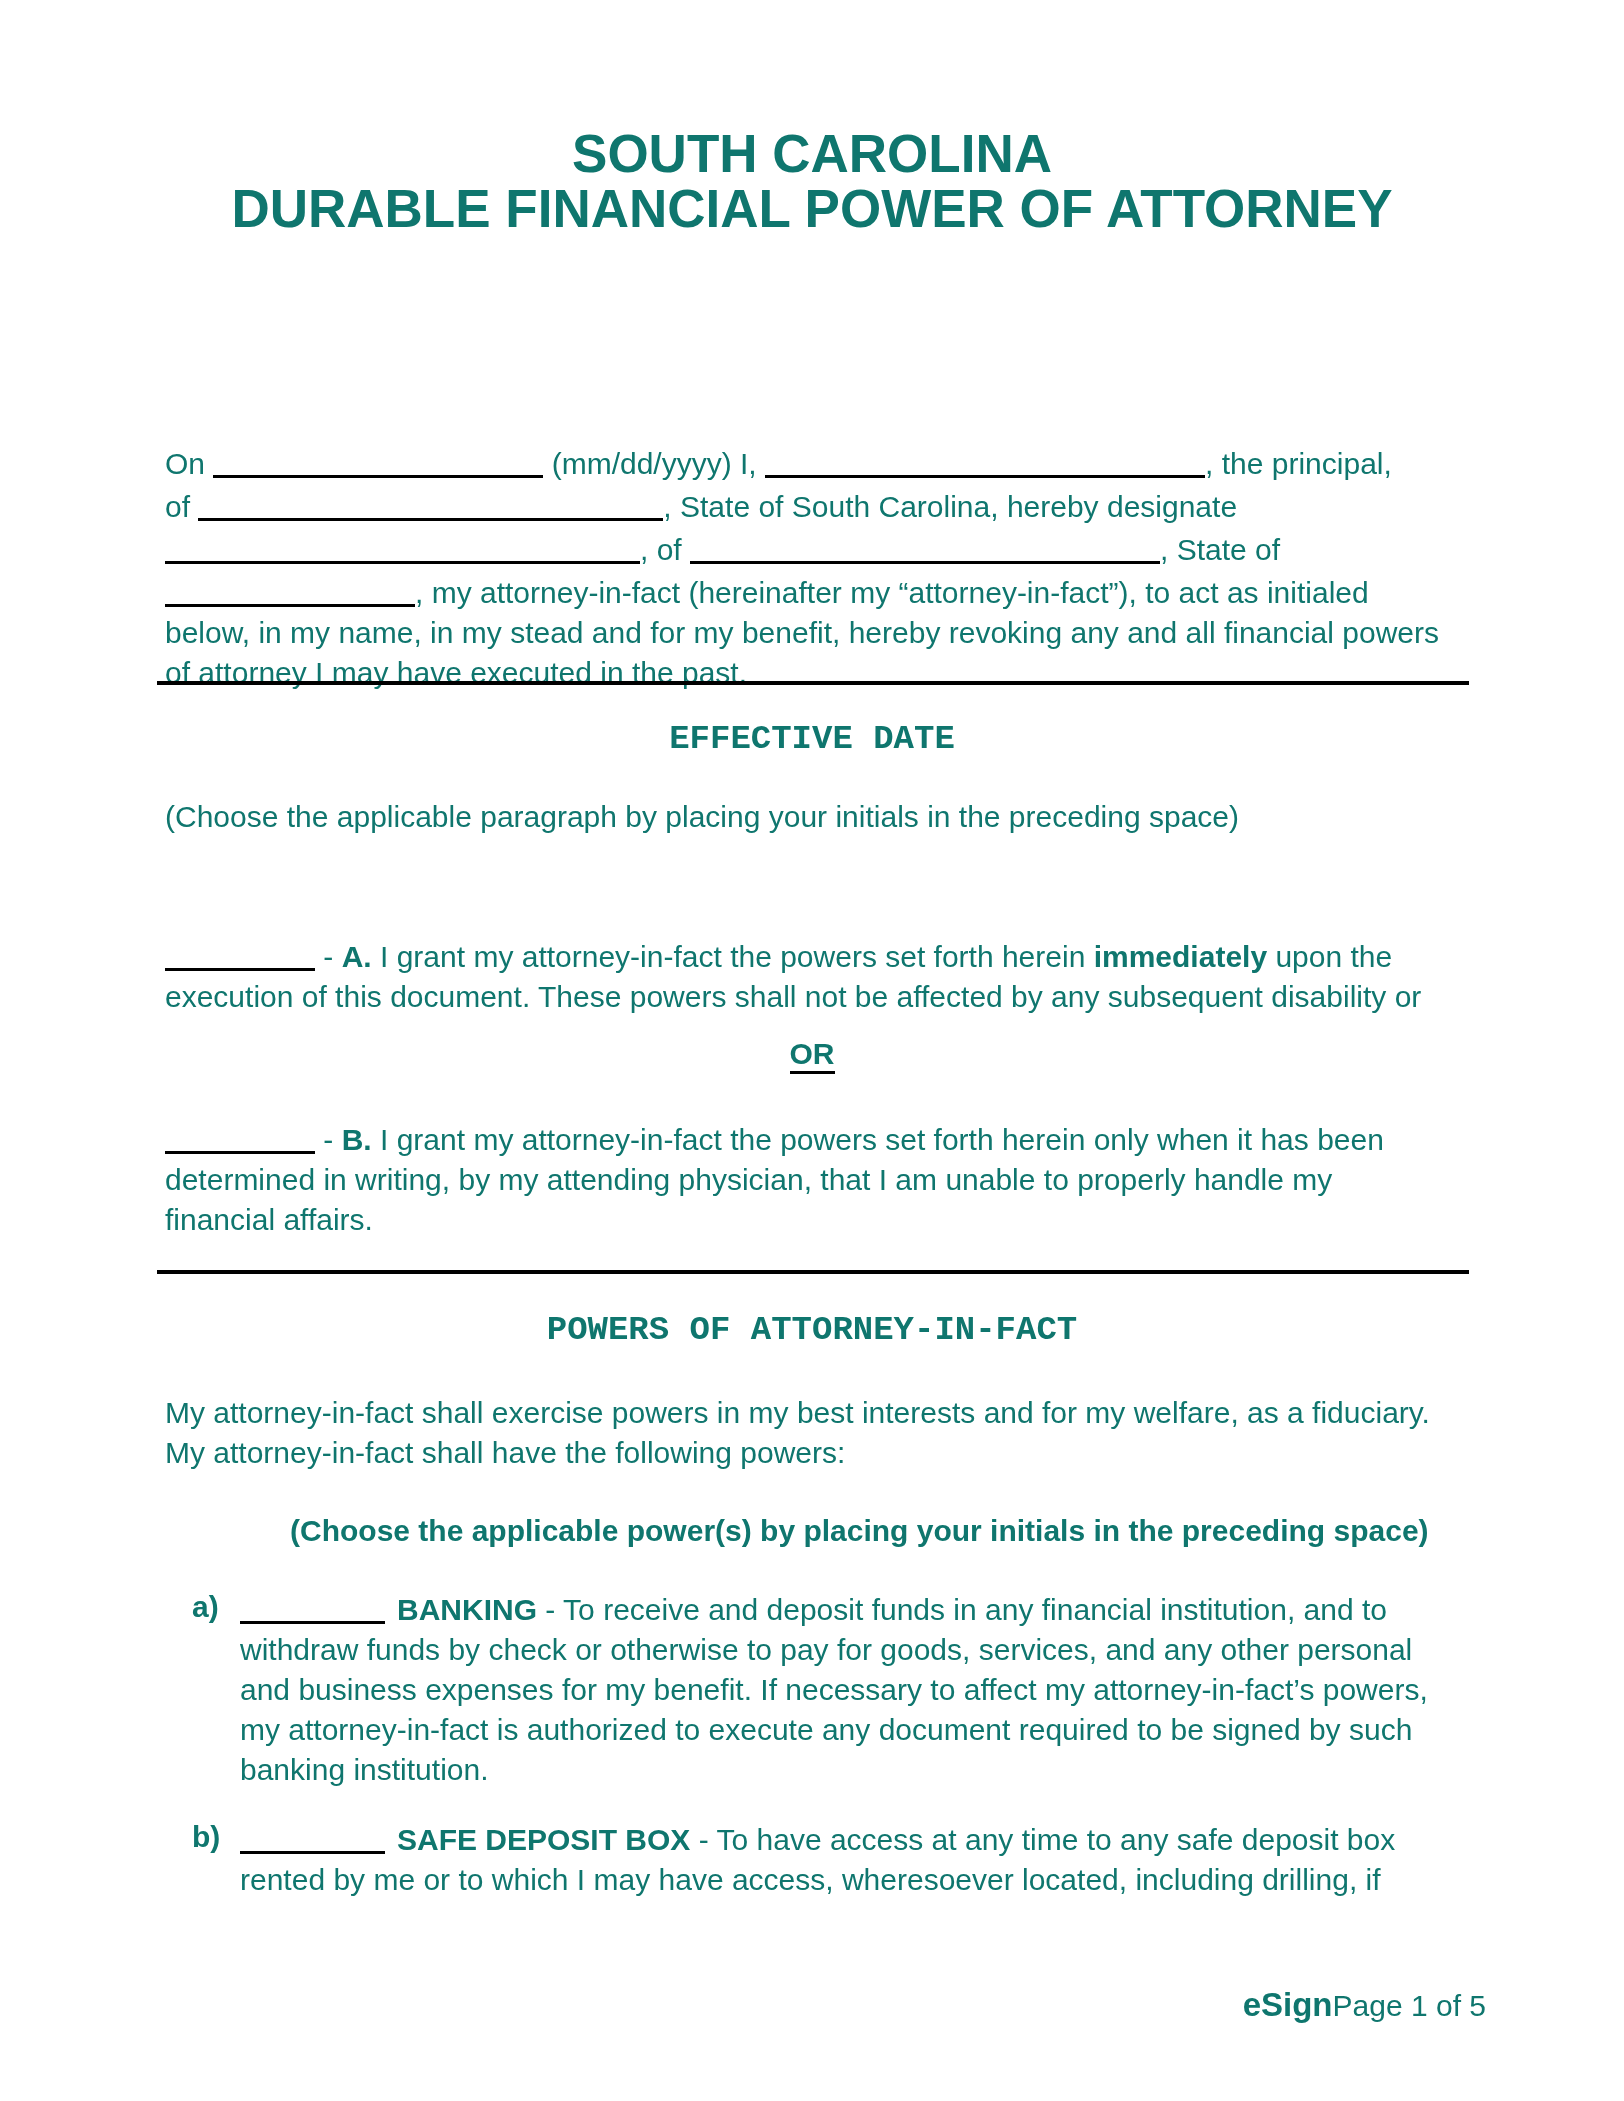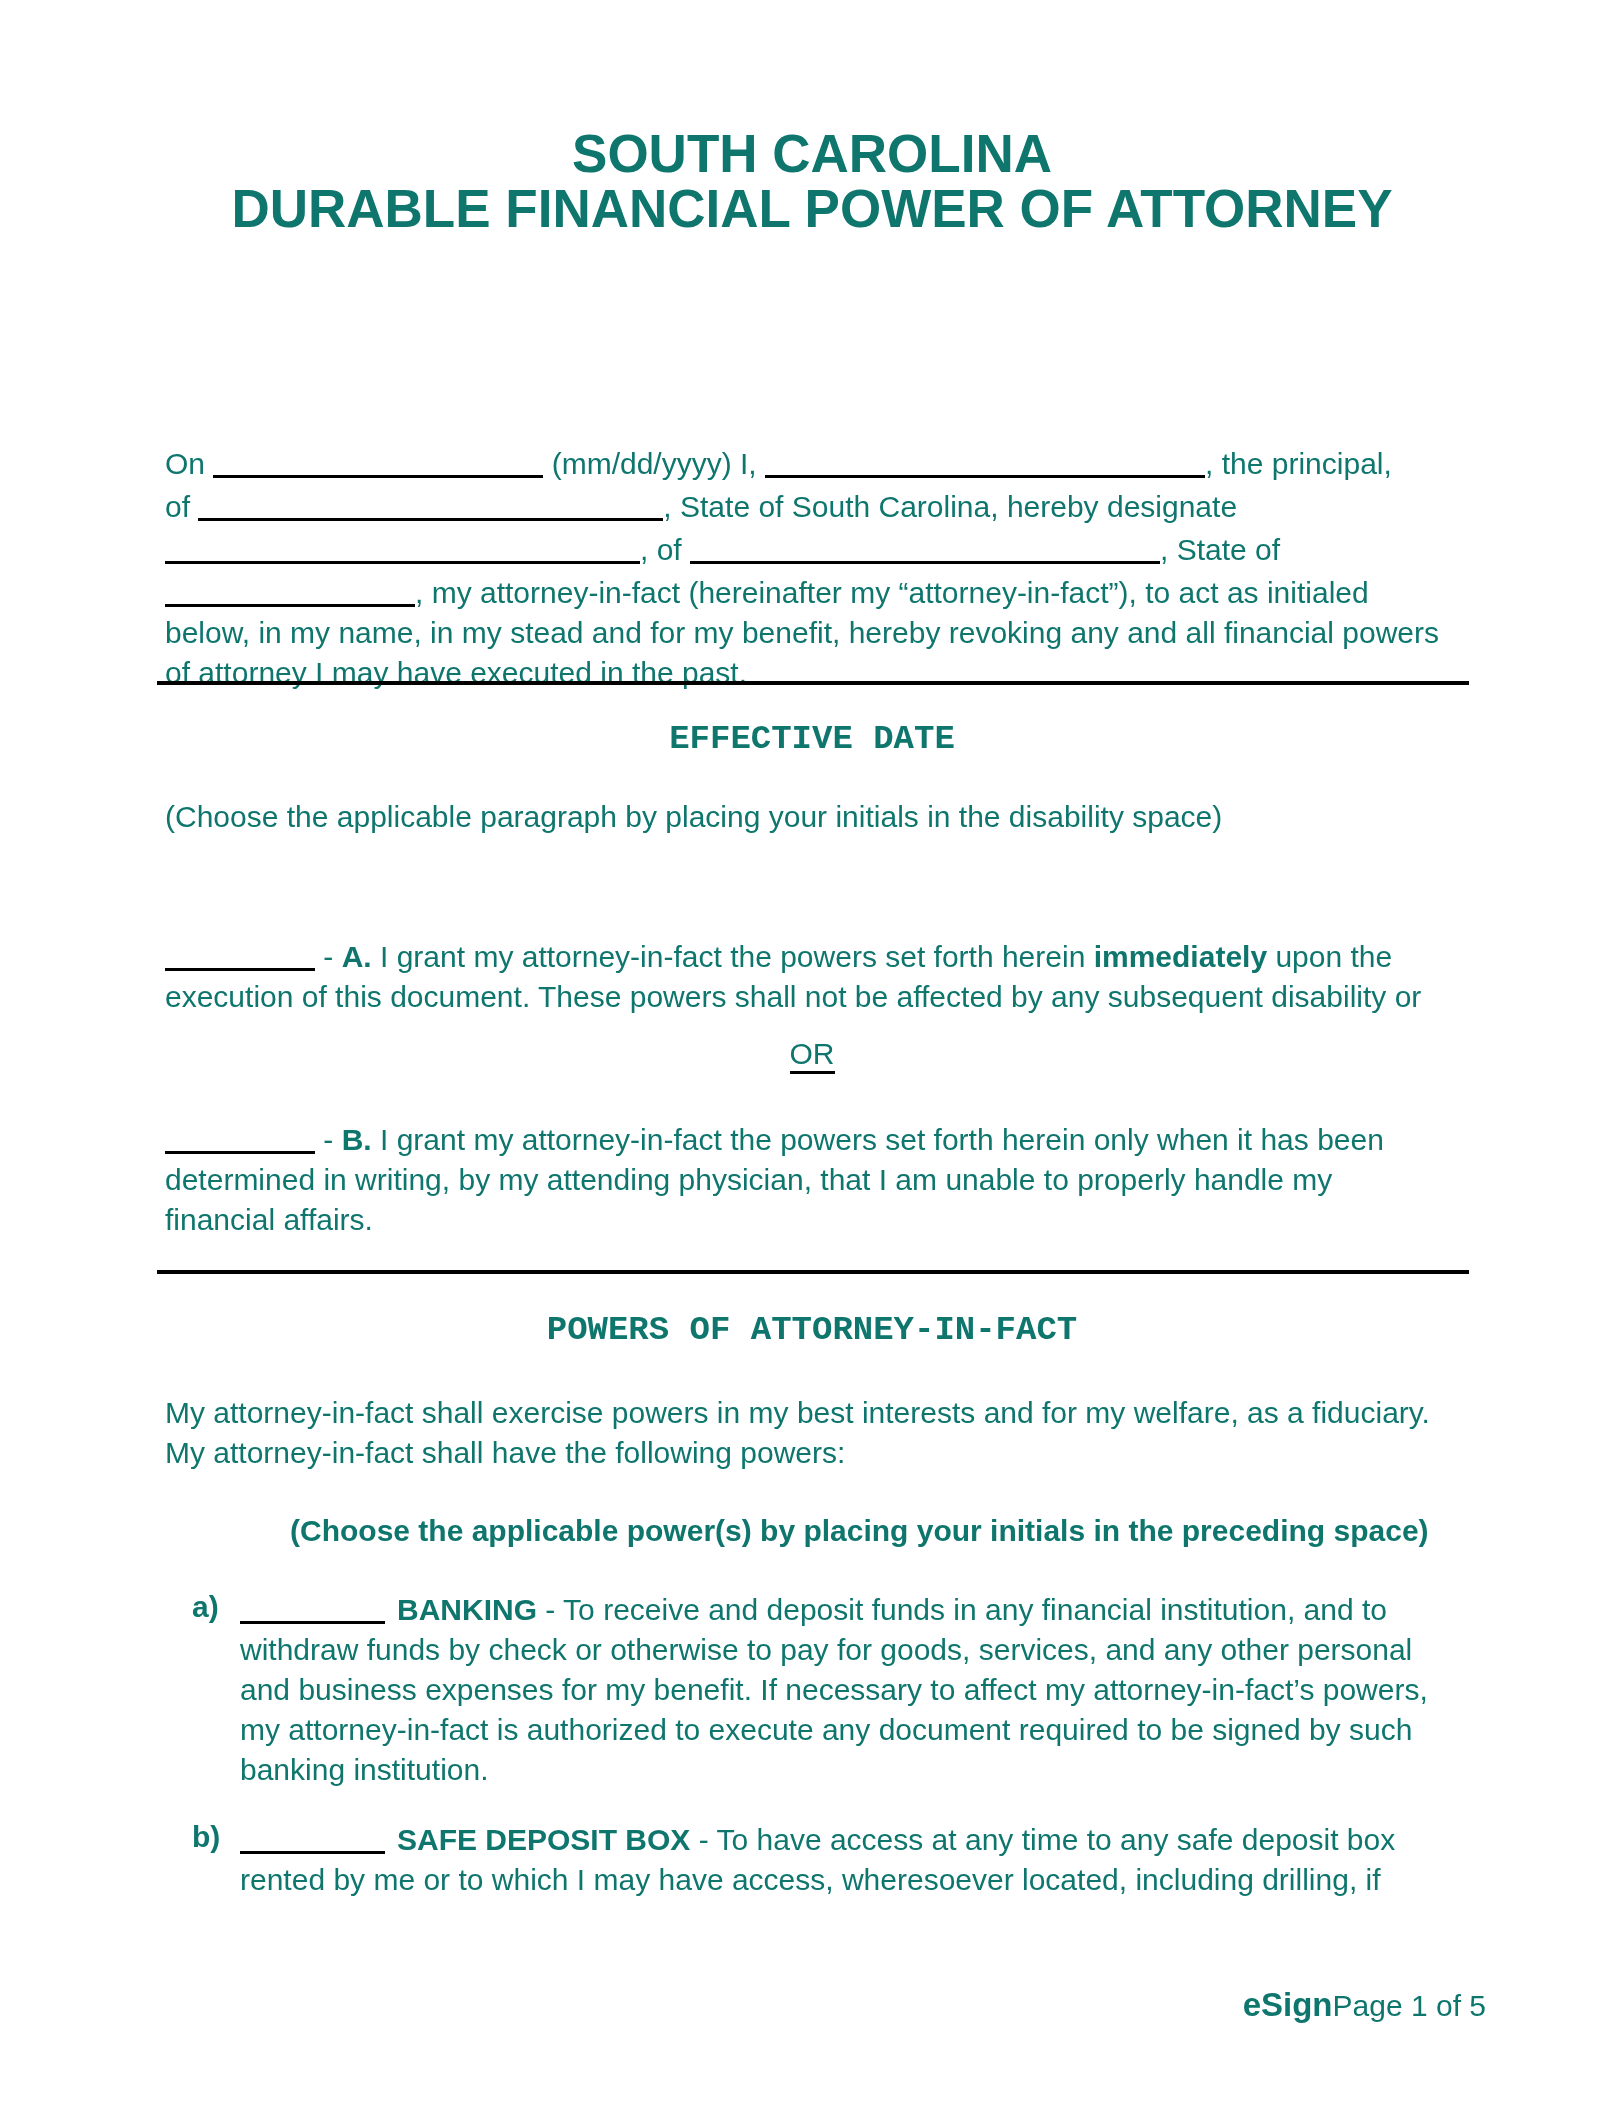--- a/index.html
+++ b/index.html
@@ -27,21 +27,21 @@
   .divider { position:absolute; left:157px; width:1312px; height:0; border-top:4px solid #000; }
   .blank {
     display:inline-block;
     height:30px;
     border-bottom:3px solid #000;
     position:relative; top:4px;
   }
   .gap { margin-right:12px; }
   b { font-weight:700; }
   .or-wrap { position:absolute; left:0; width:100%; text-align:center; }
-  .or-text { font-weight:400; border-bottom:3px solid #000; padding-bottom:1px; }
+  .or-text { font-weight:700; border-bottom:3px solid #000; padding-bottom:1px; }
   .list-item { position:absolute; left:165px; width:1310px; display:flex; }
   .marker { flex:none; width:75px; padding-left:27px; box-sizing:border-box; font-weight:700; }
   .item-body { flex:1; }
   .footer {
     position:absolute; top:1985px; left:180px; right:138px;
     display:flex; justify-content:flex-end; align-items:baseline;
   }
   .brand { font-weight:700; font-size:33px; }
   .pageno { font-size:30px; }
 </style>
@@ -69,21 +69,21 @@
       <span class="blank" style="width:250px"></span><span>, my attorney-in-fact (hereinafter my “attorney-in-fact”), to act as initialed</span>
     </div>
     <div>below, in my name, in my stead and for my benefit, hereby revoking any and all financial powers</div>
     <div>of attorney I may have executed in the past.</div>
   </div>
 
   <div class="divider" style="top:681px"></div>
 
   <div class="heading" style="top:719px">EFFECTIVE DATE</div>
 
-  <div class="block" style="top:797px">(Choose the applicable paragraph by placing your initials in the disability space)</div>
+  <div class="block" style="top:797px">(Choose the applicable paragraph by placing your initials in the preceding space)</div>
 
   <div class="block" style="top:934px">
     <div>
       <span class="blank" style="width:150px"></span><span> - </span><b>A.</b><span> I grant my attorney-in-fact the powers set forth herein </span><b>immediately</b><span> upon the</span>
     </div>
     <div>execution of this document. These powers shall not be affected by any subsequent disability or</div>
   </div>
 
   <div class="or-wrap" style="top:1034px">
     <span class="or-text">OR</span>

